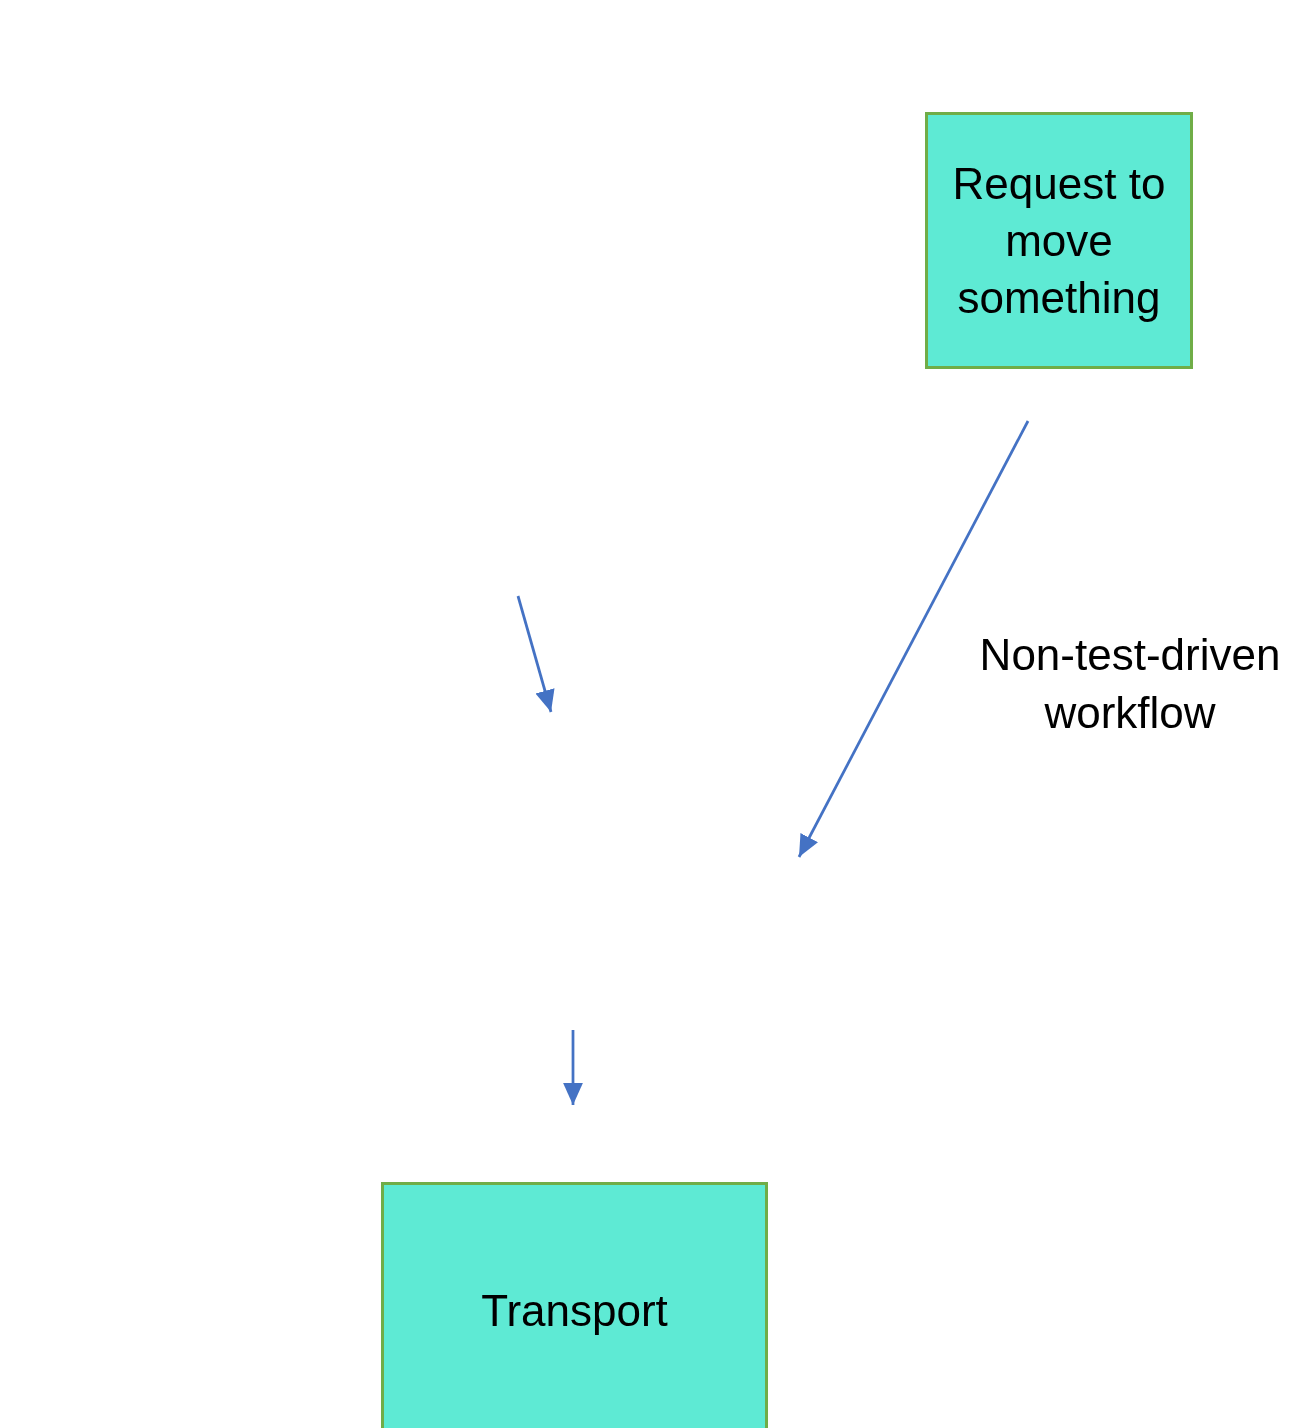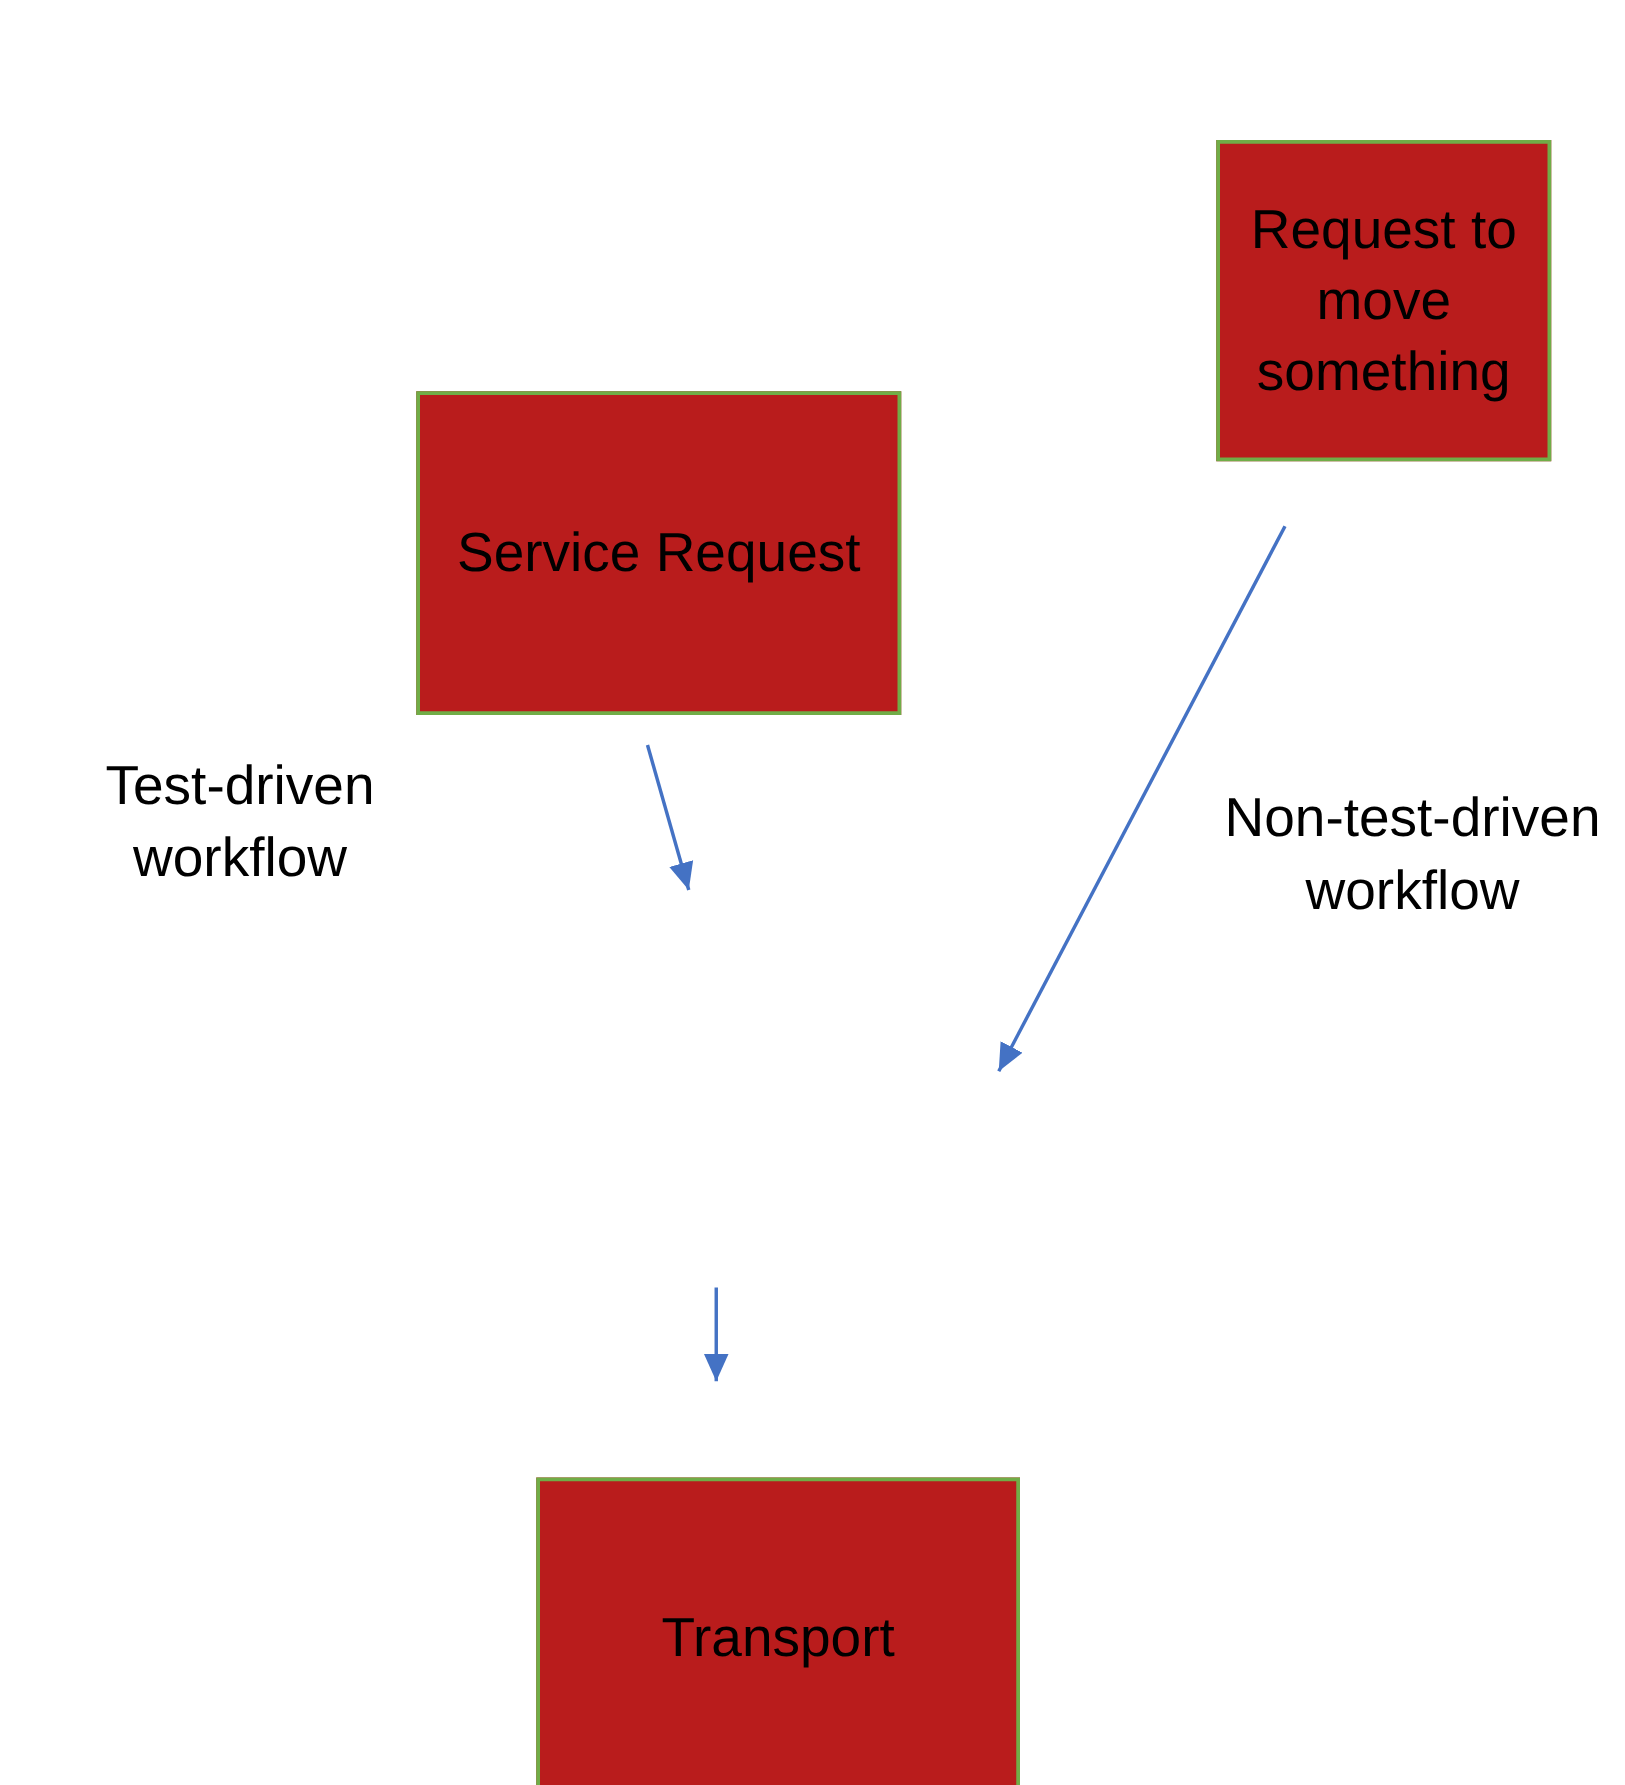--- a/index.html
+++ b/index.html
@@ -8,30 +8,29 @@
     position: relative;
     width: 1300px;
     height: 1428px;
     background: #ffffff;
     font-family: "Liberation Sans", sans-serif;
     color: var(--text-color, #000000);
     overflow: hidden;
   }
   .node {
     position: absolute;
-    background: #b91c1c;
+    background: #5eead4;
     border: 3px solid var(--node-border, #70AD47);
     display: flex;
     align-items: center;
     justify-content: center;
     text-align: center;
     font-size: 44px;
     line-height: 1.3;
     padding: 4px;
-    margin-left: 48px;
   }
   #node-request-to-move-something { left: 925px; top: 112px; width: 268px; height: 257px; }
   #node-service-request           { left: 285px; top: 313px; width: 388px; height: 259px; }
   #node-task                      { left: 381px; top: 749px; width: 387px; height: 258px; }
   #node-transport                 { left: 381px; top: 1182px; width: 387px; height: 258px; }
   .annotation {
     position: absolute;
     text-align: center;
     font-size: 44px;
     line-height: 1.32;
@@ -59,26 +58,22 @@
     </defs>
     <line x1="518" y1="596" x2="551" y2="712" stroke-width="2.75" marker-end="url(#arrowhead)" stroke="#4472C4"></line>
     <line x1="1028" y1="421" x2="799" y2="857" stroke-width="2.75" marker-end="url(#arrowhead)" stroke="#4472C4"></line>
     <line x1="573" y1="1030" x2="573" y2="1105" stroke-width="2.75" marker-end="url(#arrowhead)" stroke="#4472C4"></line>
   </svg>
 
   <div class="node" id="node-request-to-move-something">
     <span>Request to move something</span>
   </div>
 
-  <div class="node" id="node-service-request">
-    <span>Service Request</span>
-  </div>
 
 
   <div class="node" id="node-transport">
     <span>Transport</span>
   </div>
 
-  <div class="annotation" id="annotation-test-driven">Test-driven workflow</div>
 
   <div class="annotation" id="annotation-non-test-driven">Non-test-driven workflow</div>
 
 </div>
 
 </body></html>

